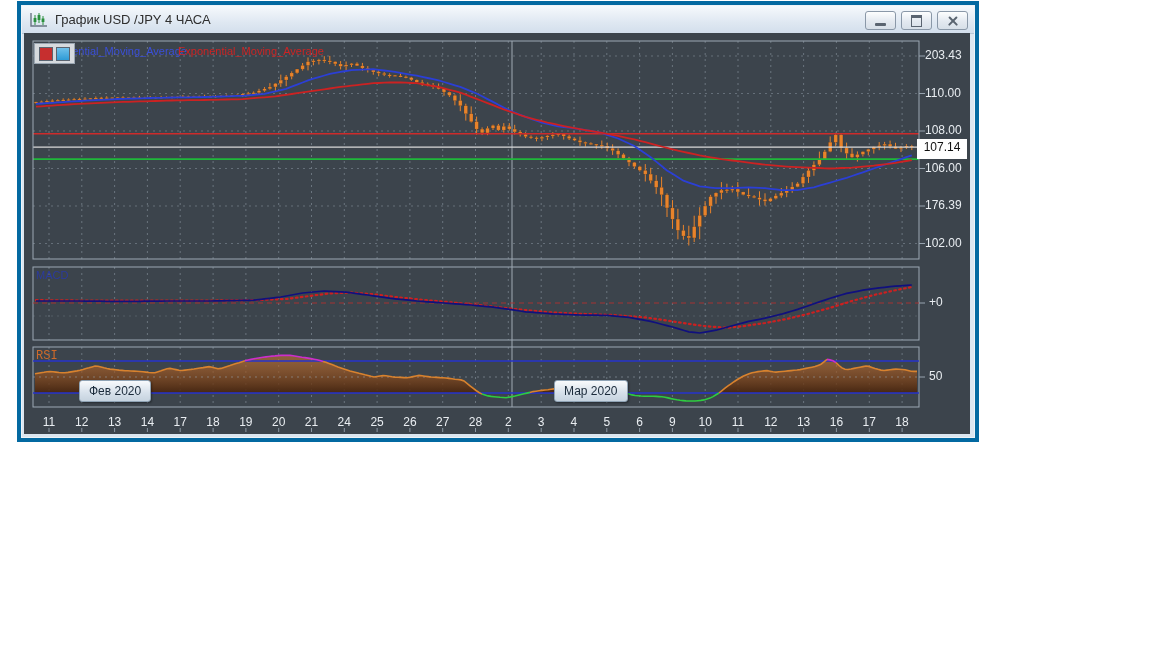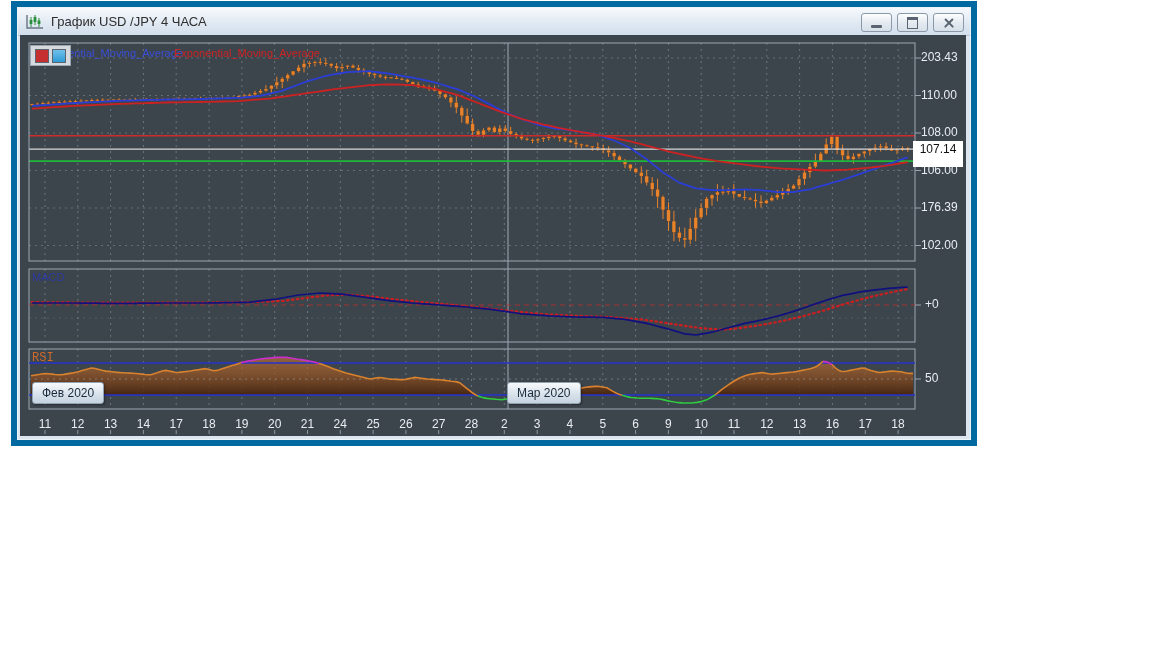--- a/index.html
+++ b/index.html
@@ -1,18 +1,18 @@
 <!DOCTYPE html>
 <html><head>
 <meta charset="utf-8">
 <style>
   html,body{margin:0;padding:0;width:1152px;height:648px;background:#ffffff;
     font-family:"Liberation Sans", sans-serif; overflow:hidden;}
-  #window{position:absolute;left:11px;top:1px;width:954px;height:433px;
-    background:#dce6f0;border:6px solid #0369a1;box-shadow:0 0 0 1px #eef3f8 inset;}
+  #window{position:absolute;left:17px;top:1px;width:954px;height:433px;
+    background:#dce6f0;border:4px solid #0369a1;box-shadow:0 0 0 1px #eef3f8 inset;}
   #titlebar{position:absolute;left:1px;top:1px;right:1px;height:27px;
     background:linear-gradient(#f6f9fc,#dfe8f2 60%,#d3dfec);border-bottom:1px solid #b6c6d6;
     display:flex;align-items:center;}
   #title-icon{margin-left:8px;width:18px;height:16px;flex:0 0 auto;}
   #title-text{margin-left:7px;font-size:13px;color:#2e2e2e;}
   #caption-buttons{position:absolute;right:6px;top:5px;display:flex;gap:5px;}
   .cap-btn{width:29px;height:17px;border:1px solid #8a98a8;border-radius:3px;
     background:linear-gradient(#fdfefe,#e3e9f0 55%,#d7dfe8);
     display:flex;align-items:center;justify-content:center;position:relative;cursor:default;}
   .ico-min{width:11px;height:3px;background:#5a6470;border-radius:1px;margin-top:7px;}
@@ -29,24 +29,24 @@
     border:1px solid #9aa6b2;display:flex;align-items:center;justify-content:center;gap:3px;z-index:3;}
   .swatch{width:12px;height:12px;border:1px solid #5a6470;}
   #swatch-red{background:#C62F2F;}
   #swatch-blue{background:linear-gradient(#6fc0ea,#2E9BD6);}
   #legendFast{position:absolute;left:17px;top:12px;font-size:11px;color:#3B4FD8;z-index:1;white-space:nowrap;}
   #legendSlow{position:absolute;left:154px;top:12px;font-size:11px;color:#CC2424;z-index:1;white-space:nowrap;}
   #macdLabel{position:absolute;left:12px;top:236px;font-size:11px;color:#2B3A9E;z-index:2;}
   #rsiLabel{position:absolute;left:12px;top:316px;font-size:12px;color:#CE6A2A;z-index:2;font-family:Liberation Mono, monospace;}
   .month-box{position:absolute;top:347px;height:20px;padding:0 9px;line-height:20px;
     background:linear-gradient(#f8fafc,#d6e0ea 60%,#c6d3df);border:1px solid #8fa3b5;border-radius:3px;
-    font-size:12px;color:#1a2a3a;z-index:3;box-shadow:1px 1px 2px rgba(0,0,0,0.35);white-space:nowrap;}
+    font-size:12px;color:#1a2a3a;z-index:3;box-shadow:1px 1px 2px rgba(0,0,0,0.35);white-space:nowrap;margin-left:43px;}
   #monthFeb{left:12px;}
   #monthMar{left:487px;}
-  #priceTag{position:absolute;left:893px;top:106px;width:50px;height:26px;background:#ffffff;
+  #priceTag{position:absolute;left:893px;top:106px;width:50px;height:20px;background:#ffffff;
     color:#111;font-size:12px;line-height:16px;text-align:center;z-index:4;}
   #macdAxis,#rsiAxis{position:absolute;left:905px;font-size:12px;color:#E9EDF1;}
   #macdAxis{top:262px;}
   #rsiAxis{top:336px;}
 </style>
 </head>
 <body>
 
 <div id="window">
   <div id="titlebar">

